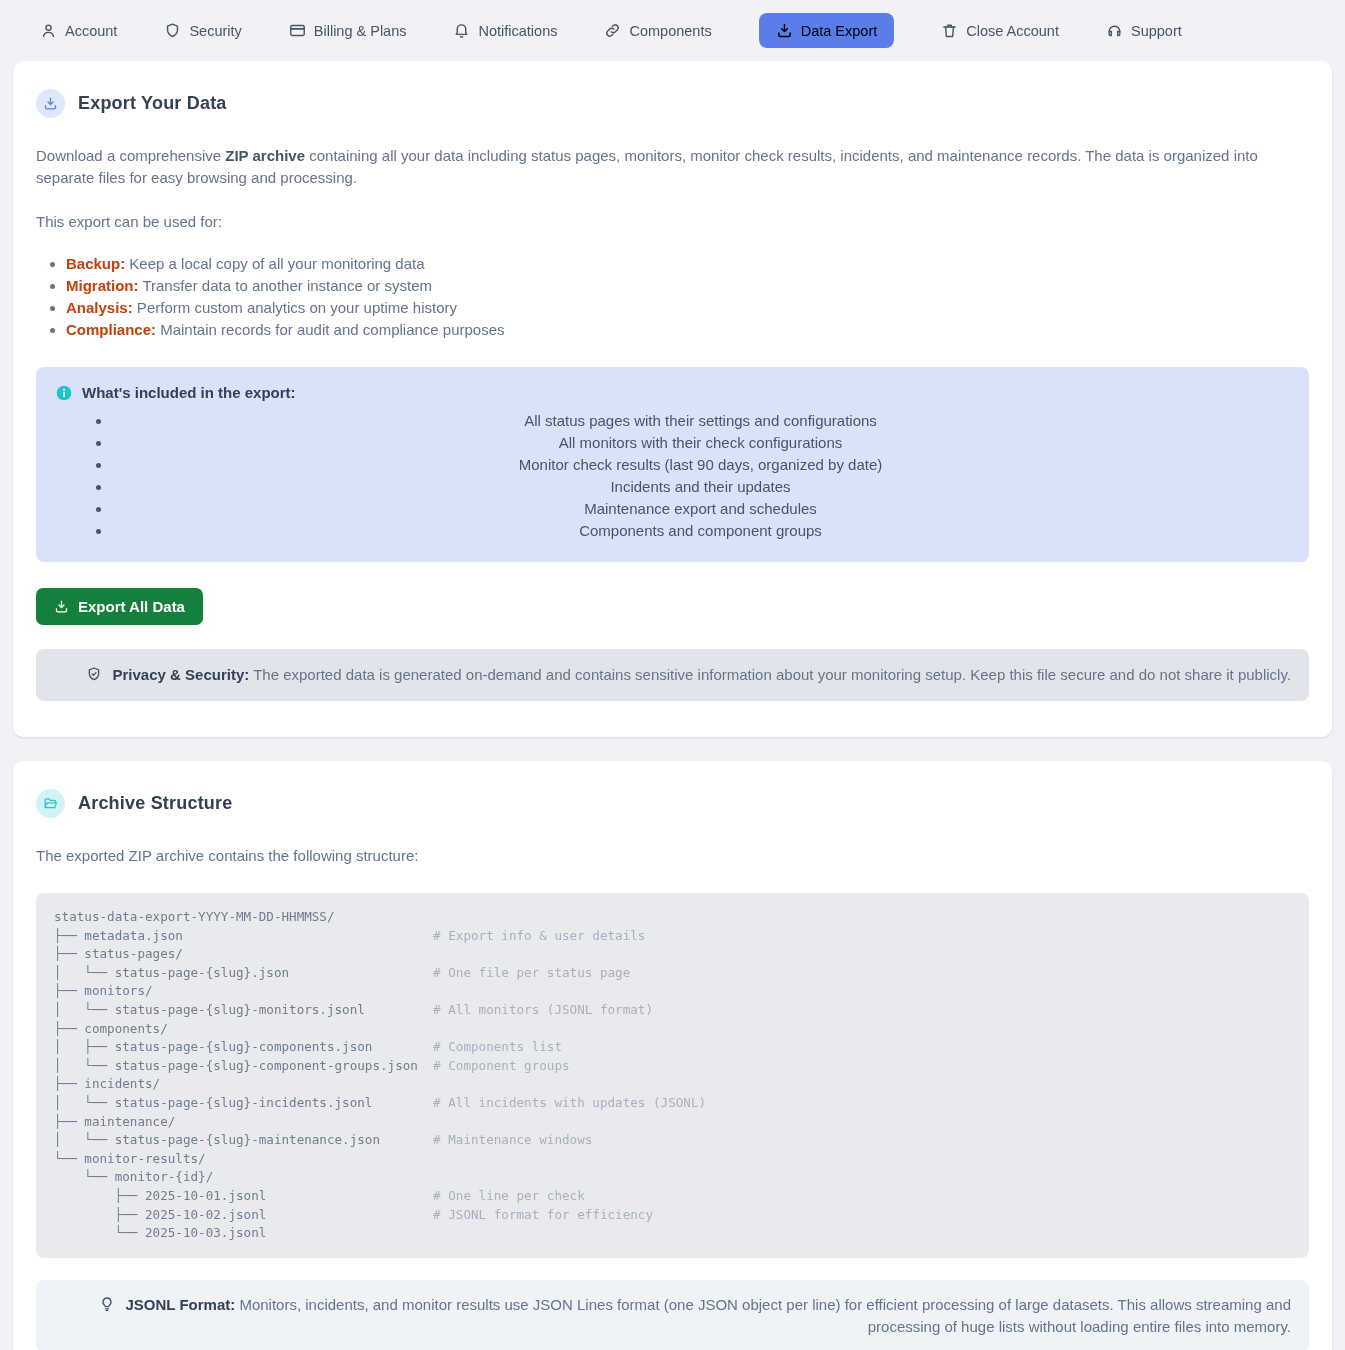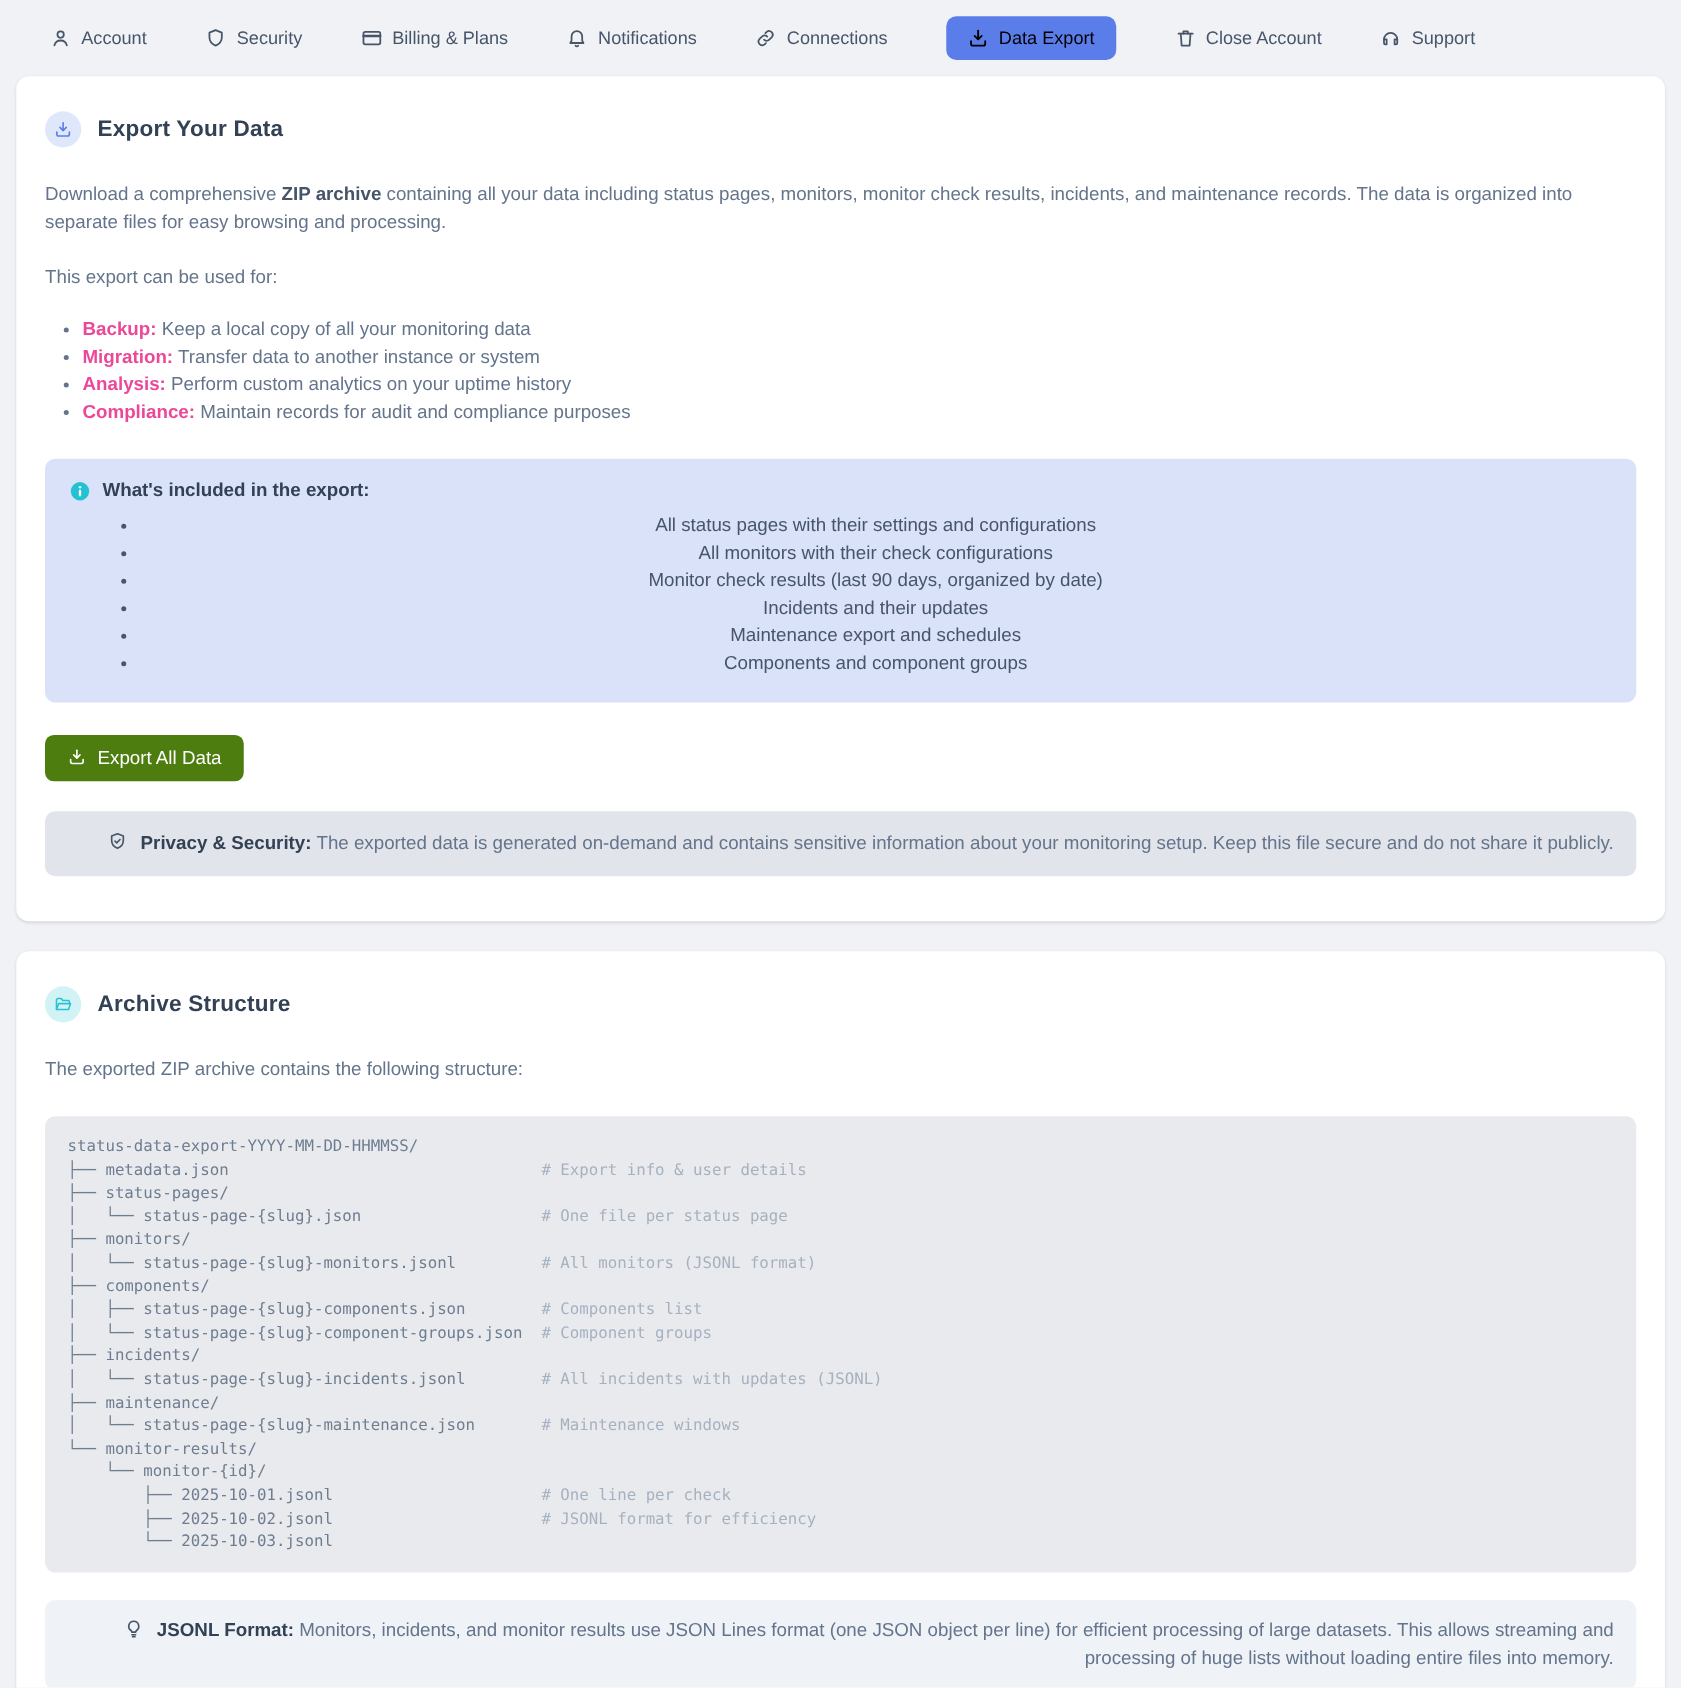--- a/index.html
+++ b/index.html
@@ -44,41 +44,41 @@
   .icon-circle.cyan { background: #d2f3f6; color: #27c3d3; }
   .icon-circle svg { width: 15px; height: 15px; }
   .card-title { font-size: 18px; font-weight: 600; color: #334155; letter-spacing: .2px; }
   .para { font-size: 15px; line-height: 22px; color: #64748b; max-width: 1265px; }
   .para b, .b { color: #475569; font-weight: 700; } .mt26 { margin-top: 22px; }
   ul.plain {
     margin: 20px 0 0 0; padding-left: 30px;
     font-size: 15px; line-height: 22px; color: #64748b;
   }
   ul.plain li { margin-bottom: 0; }
-  ul.plain li strong { color: #ec4899; text-align: center; }
+  ul.plain li strong { color: #c2410c; text-align: center; }
   
   .info-box {
     margin-top: 26px; background: #d9e2f8; border-radius: 8px;
     padding: 17px 20px 20px 20px;
     text-align: center;
   }
   .info-box .head { display: flex; align-items: center; gap: 10px; }
   .info-box .head .ic { width: 16px; height: 16px; display: inline-flex; flex: 0 0 auto; }
   .info-box .head .ic svg { width: 16px; height: 16px; }
   .info-box .head .txt { font-size: 15px; font-weight: 700; color: #334155; }
   .info-box ul {
     margin: 9px 0 0 0; padding-left: 56px;
     font-size: 15px; line-height: 22px; color: #475569;
   }
   
   .btn-primary {
     margin-top: 26px;
-    display: inline-flex; gap: 9px;
-    background: #4d7c0f; color: #ffffff; border: none; cursor: pointer;
-    font-family: inherit; font-size: 15px; font-weight: 400;
+    display: inline-flex; align-items: center; gap: 9px;
+    background: #15803d; color: #ffffff; border: none; cursor: pointer;
+    font-family: inherit; font-size: 15px; font-weight: 700;
     padding: 10px 18px; border-radius: 7px;
   }
   .btn-primary svg { width: 15px; height: 15px; }
   
   .note-box {
     margin-top: 24px; border-radius: 8px; padding: 15px 18px;
     font-size: 15px; line-height: 22px; color: #64748b; text-align: right;
   }
   .note-box.gray { background: #e1e5eb; }
   .note-box.light { background: #eff3f8; margin-top: 22px; padding: 14px 18px; }
@@ -138,21 +138,21 @@
       </span>
       <span>Notifications</span>
     </button>
     <button class="tab">
       <span class="ticon">
         <svg viewBox="0 0 24 24" fill="none" stroke="currentColor" stroke-width="2" stroke-linecap="round" stroke-linejoin="round">
           <path d="M10.2 13.8a4.2 4.2 0 0 0 5.9 0l3-3a4.2 4.2 0 0 0-5.9-5.9l-1.5 1.5"></path>
           <path d="M13.8 10.2a4.2 4.2 0 0 0-5.9 0l-3 3a4.2 4.2 0 0 0 5.9 5.9l1.5-1.5"></path>
         </svg>
       </span>
-      <span>Connections</span>
+      <span>Components</span>
     </button>
     <button class="tab active">
       <span class="ticon">
         <svg viewBox="0 0 24 24" fill="none" stroke="currentColor" stroke-width="2.1" stroke-linecap="round" stroke-linejoin="round">
           <path d="M12 3.5v9.5"></path>
           <path d="M8 9.5l4 4 4-4"></path>
           <path d="M4 15.5v2.8a2.2 2.2 0 0 0 2.2 2.2h11.6a2.2 2.2 0 0 0 2.2-2.2v-2.8"></path>
         </svg>
       </span>
       <span>Data Export</span>

